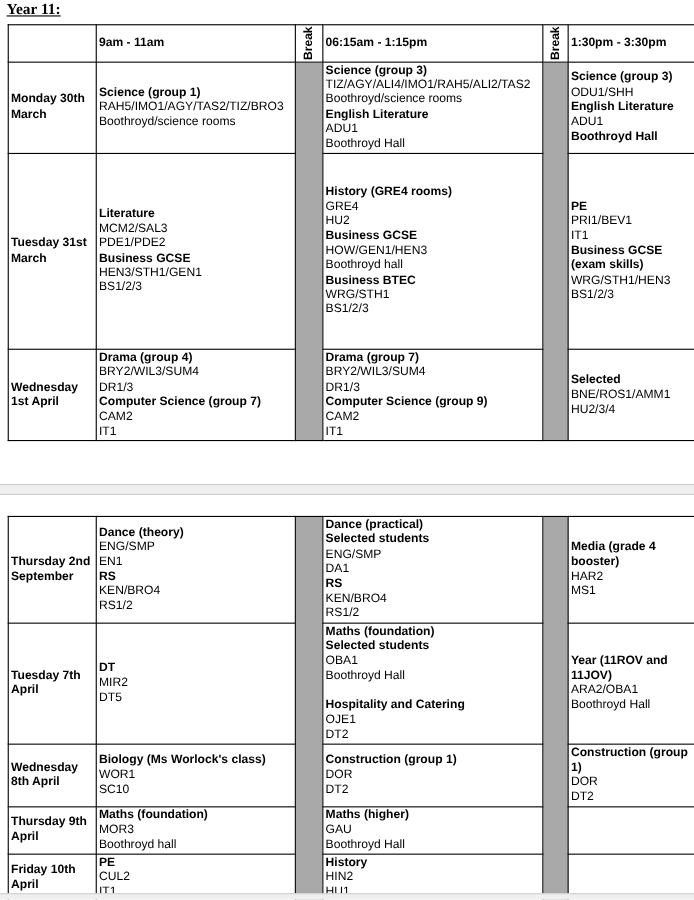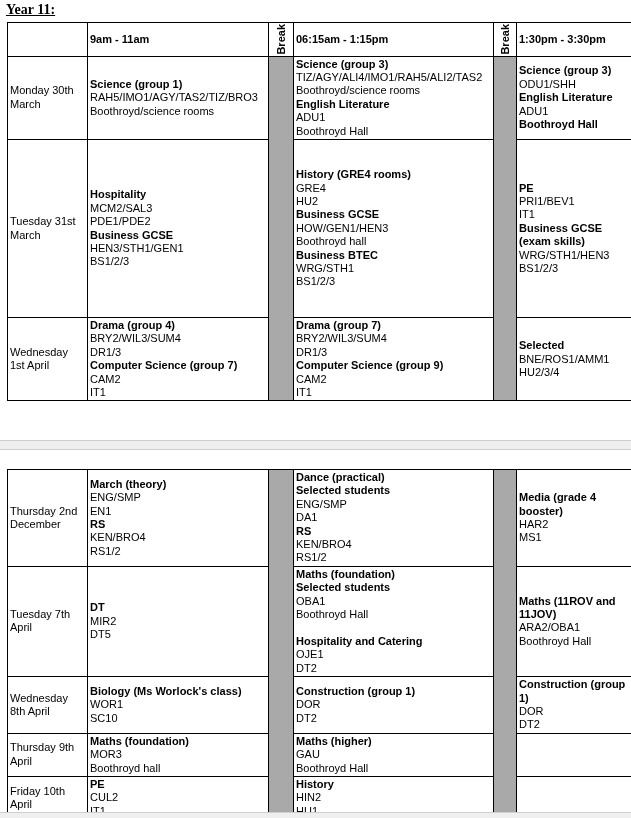--- a/index.html
+++ b/index.html
@@ -7,21 +7,21 @@
         font-family:"Liberation Sans",sans-serif;color:#000;}
   .doc-title{position:absolute;left:6px;top:2px;font-family:"Liberation Serif",serif;
         font-weight:bold;font-size:14px;text-decoration:underline;white-space:nowrap;}
   table.grid{border-collapse:collapse;table-layout:fixed;position:absolute;}
   #t1{left:7px;top:22px;}
   #t2{left:7px;top:469px;}
   table.grid td{border:1px solid #000;text-align:left;vertical-align:middle;
         padding:1px 2px;font-size:11px;line-height:1.22;overflow:hidden;}
   .line{white-space:normal;}
   .b{font-weight:bold;}
-  td.day-cell{font-weight:normal;font-size:11px;}
+  td.day-cell{font-weight:bold;font-size:11px;}
   td.time-h{font-weight:bold;font-size:11.5px;}
   td.break-h{padding:0;}
   td.break-h .vtext{writing-mode:vertical-rl;transform:rotate(180deg);font-weight:bold;
         font-size:11px;line-height:1;margin:0 auto;}
   td.break-cell{background:#a9a9a9;padding:0;}
   .pb-band{position:absolute;left:0;width:631px;background:#efefef;
         border-top:1px solid #cfcfcf;border-bottom:1px solid #cfcfcf;}
   #pb1{top:440px;height:8px;}
   #pb2{top:812px;height:8px;}
 </style>
@@ -74,21 +74,21 @@
               <div class="line b">Science (group 3)</div>
               <div class="line">ODU1/SHH</div>
               <div class="line b">English Literature</div>
               <div class="line">ADU1</div>
               <div class="line b">Boothroyd Hall</div>
             </td>
           </tr>
           <tr style="height: 178px;">
             <td class="day-cell">Tuesday 31st March</td>
             <td class="lesson-cell">
-              <div class="line b">Hospitality</div>
+              <div class="line b">Literature</div>
               <div class="line">MCM2/SAL3</div>
               <div class="line">PDE1/PDE2</div>
               <div class="line b">Business GCSE</div>
               <div class="line">HEN3/STH1/GEN1</div>
               <div class="line">BS1/2/3</div>
             </td>
             <td class="lesson-cell">
               <div class="line b">History (GRE4 rooms)</div>
               <div class="line">GRE4</div>
               <div class="line">HU2</div>
@@ -140,23 +140,23 @@
         <colgroup>
           <col style="width: 80px;">
           <col style="width: 181px;">
           <col style="width: 25px;">
           <col style="width: 200px;">
           <col style="width: 23px;">
           <col style="width: 118px;">
         </colgroup>
         <tbody>
           <tr style="height: 93px;">
-            <td class="day-cell">Thursday 2nd December</td>
-            <td class="lesson-cell">
-              <div class="line b">March (theory)</div>
+            <td class="day-cell">Thursday 2nd September</td>
+            <td class="lesson-cell">
+              <div class="line b">Dance (theory)</div>
               <div class="line">ENG/SMP</div>
               <div class="line">EN1</div>
               <div class="line b">RS</div>
               <div class="line">KEN/BRO4</div>
               <div class="line">RS1/2</div>
             </td>
             <td class="break-cell" rowspan="5"></td>
             <td class="lesson-cell">
               <div class="line b">Dance (practical)</div>
               <div class="line b">Selected students</div>
@@ -184,21 +184,21 @@
               <div class="line b">Maths (foundation)</div>
               <div class="line b">Selected students</div>
               <div class="line">OBA1</div>
               <div class="line">Boothroyd Hall</div>
               <div class="line">&nbsp;</div>
               <div class="line b">Hospitality and Catering</div>
               <div class="line">OJE1</div>
               <div class="line">DT2</div>
             </td>
             <td class="lesson-cell">
-              <div class="line b">Maths (11ROV and 11JOV)</div>
+              <div class="line b">Year (11ROV and 11JOV)</div>
               <div class="line">ARA2/OBA1</div>
               <div class="line">Boothroyd Hall</div>
             </td>
           </tr>
           <tr style="height: 56px;">
             <td class="day-cell">Wednesday 8th April</td>
             <td class="lesson-cell">
               <div class="line b">Biology (Ms Worlock's class)</div>
               <div class="line">WOR1</div>
               <div class="line">SC10</div>

